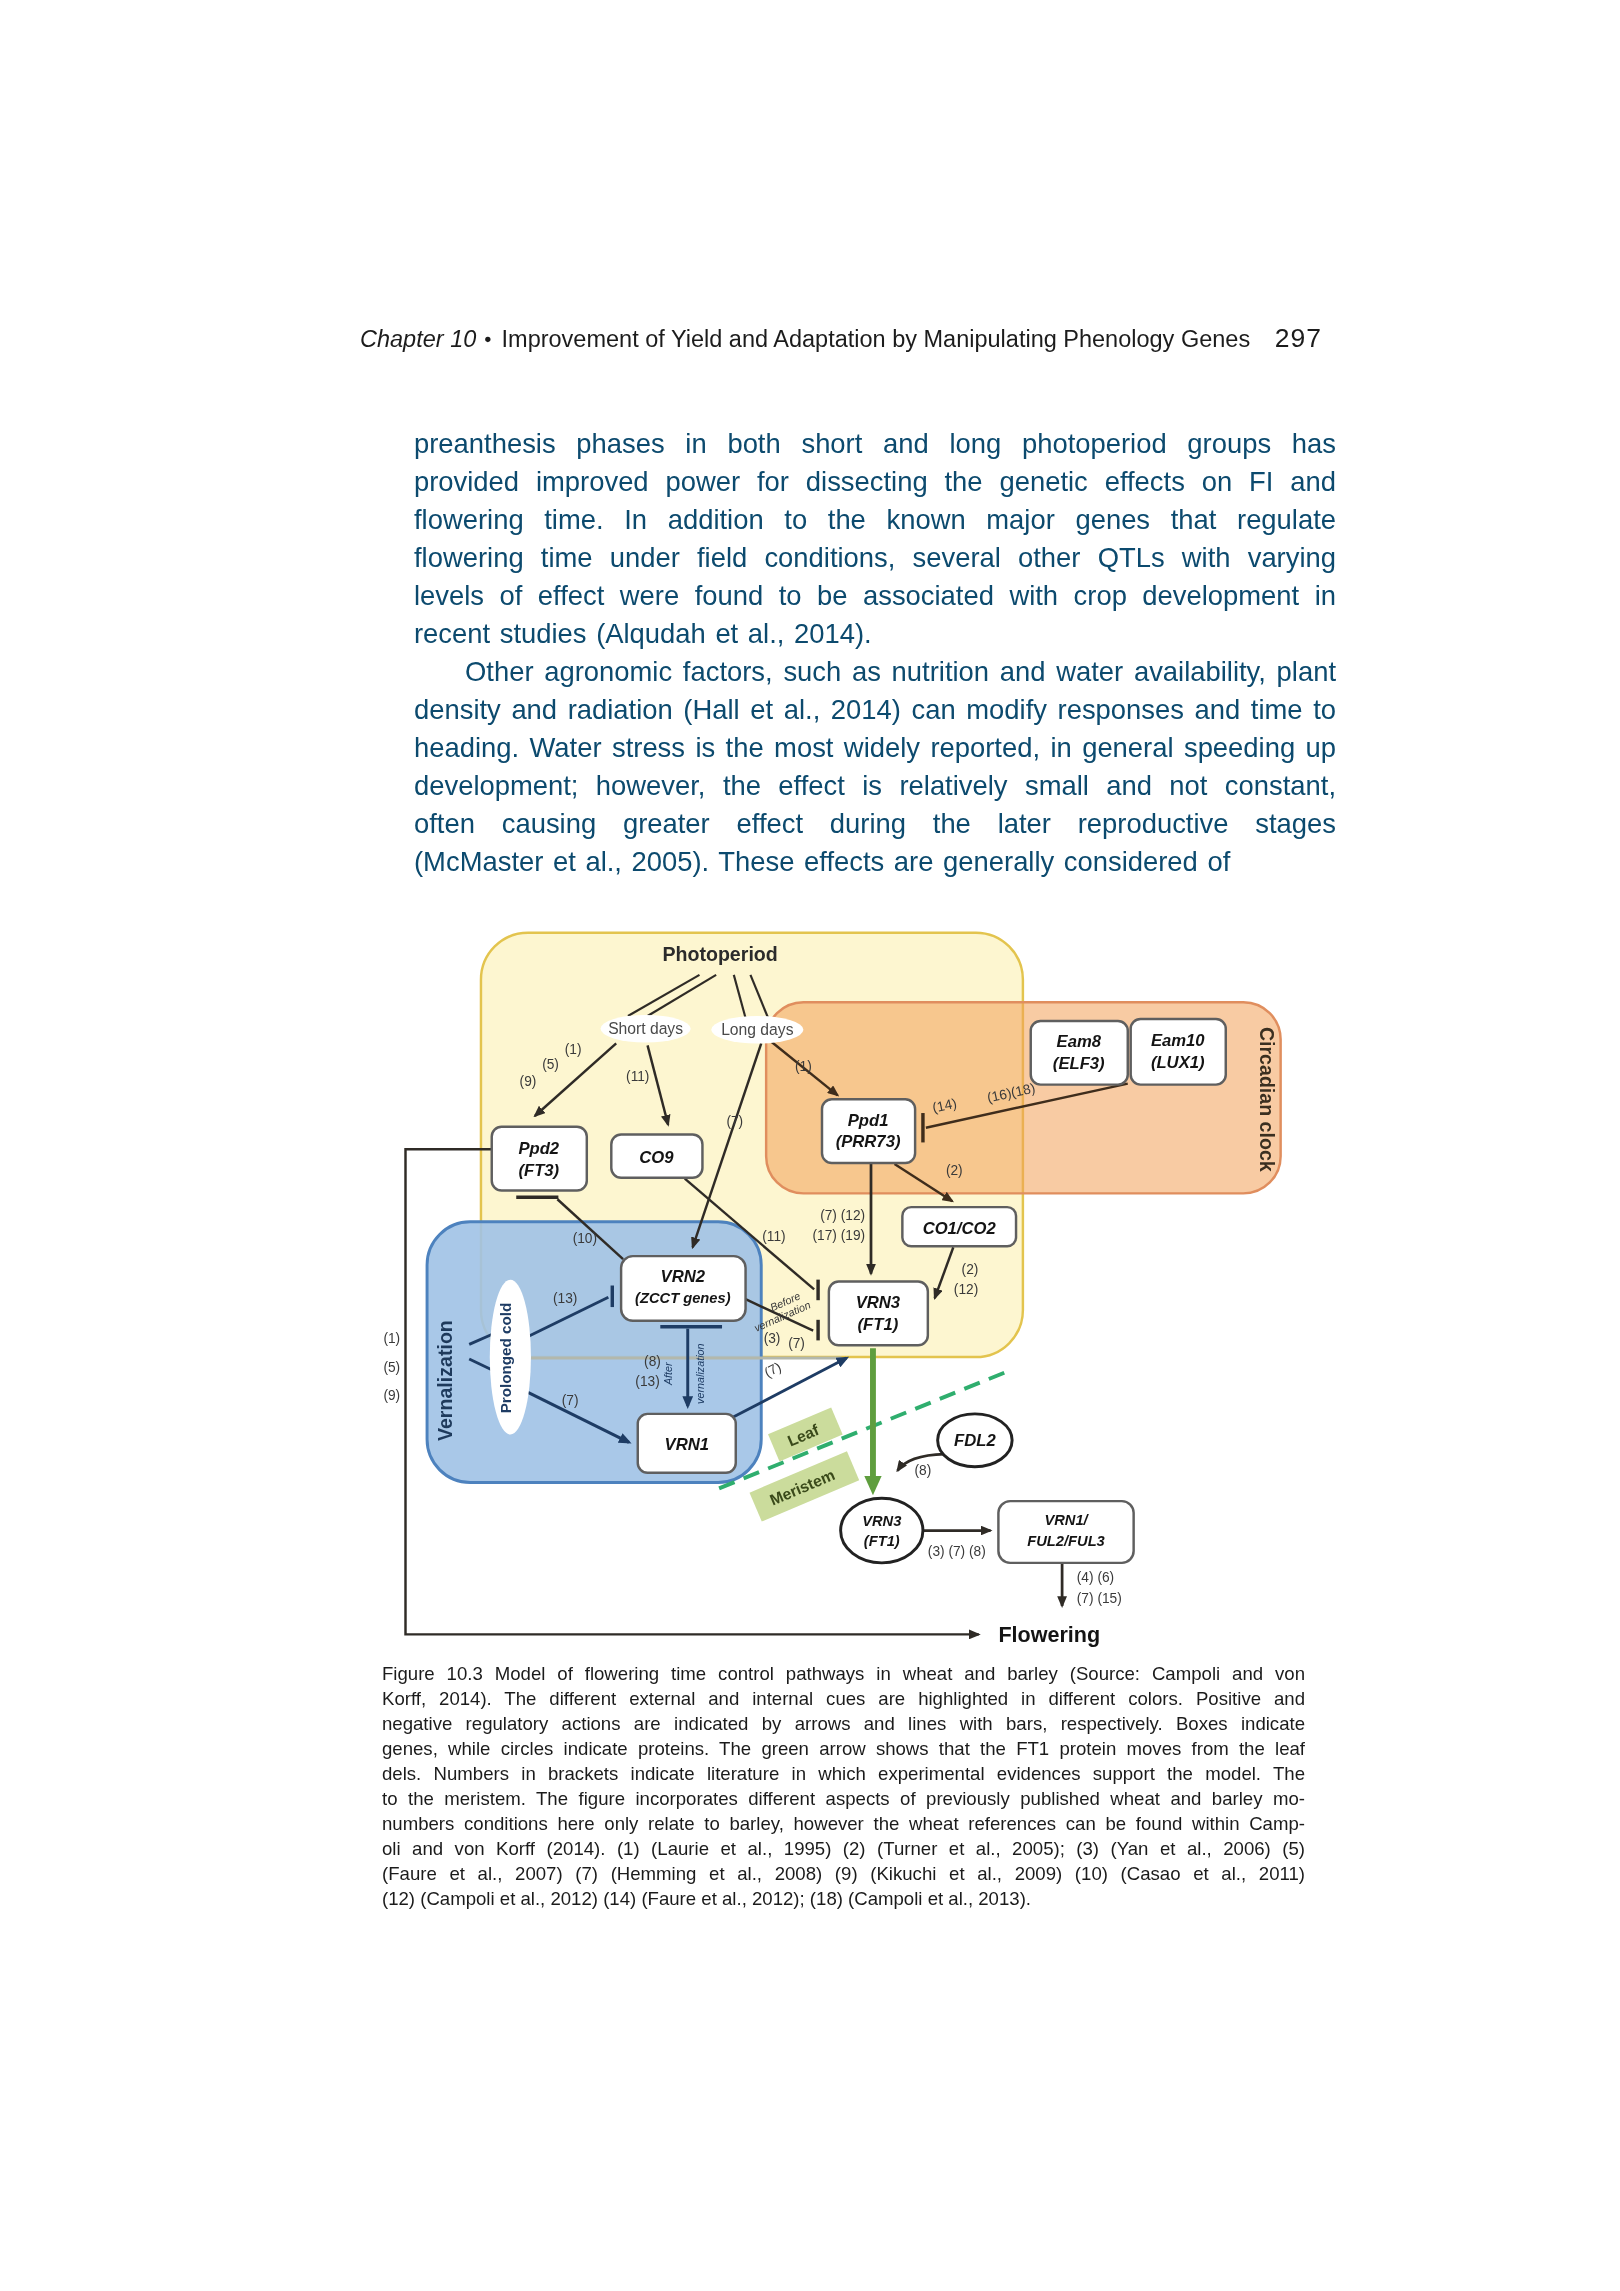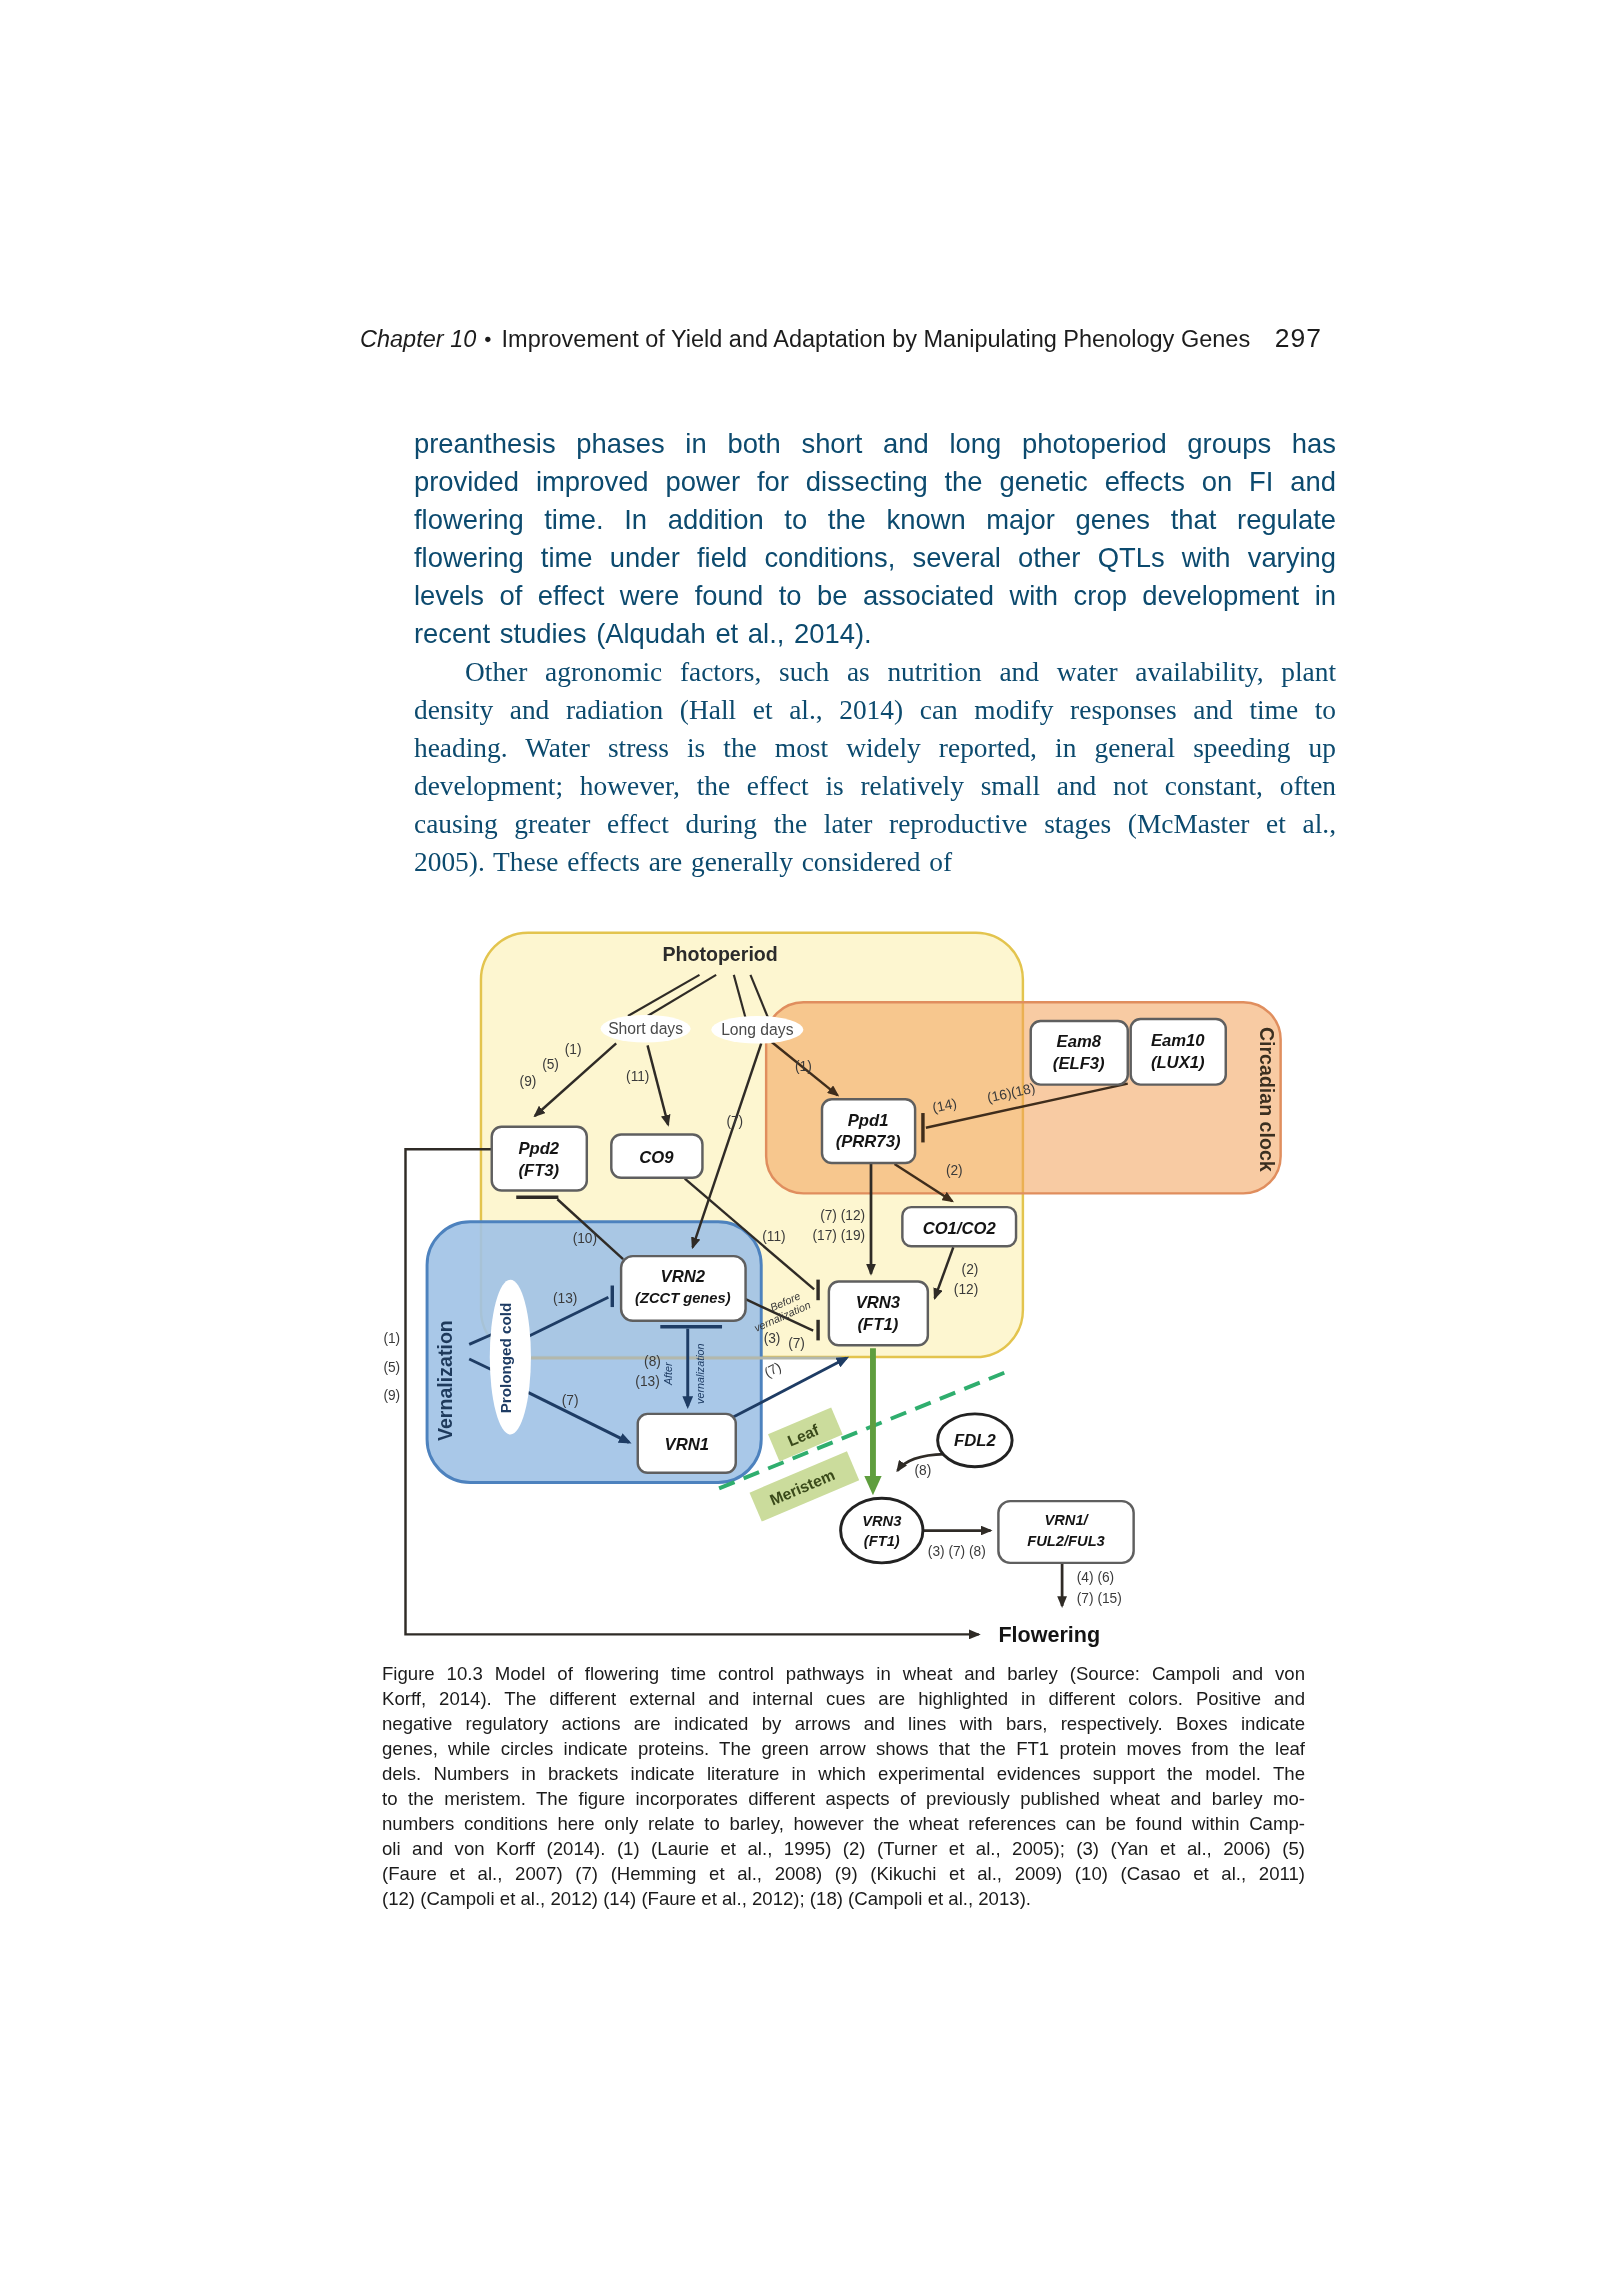--- a/index.html
+++ b/index.html
@@ -8,21 +8,21 @@
   
   .hdr{position:absolute;left:360px;top:323px;width:962px;font-size:23.5px;color:#1c1c1c;
        display:flex;align-items:baseline;white-space:nowrap;}
   .hdr .chap{font-style:italic;}
   .hdr .bullet{font-size:12.7px;margin:0 9.8px 0 7.8px;transform:translateY(-3.9px);}
   .hdr .pageno{margin-left:auto;font-size:26.5px;letter-spacing:1px;text-align:right;}
   
   .bodytext{position:absolute;left:382px;top:425px;width:922px;font-size:27.4px;line-height:38px;
             text-align:justify;color:#0c4a6e;word-spacing:2px;margin-left:32px;}
   .bodytext p{margin:0;}
-  .bodytext p.indent{text-indent:51px;font-family:Liberation Serif, serif;}
+  .bodytext p.indent{text-indent:51px;}
   
   .fig{position:absolute;left:381px;top:916px;width:931px;height:740px;}
   .fig svg{display:block;}
   
   .caption{position:absolute;left:382px;top:1661px;width:923px;font-size:18.6px;line-height:25px;color:#1b1b1b;}
   .cap-line{text-align:justify;text-align-last:justify;}
   .cap-line.last{text-align-last:left;}
   
   text{font-family:"Liberation Sans",sans-serif;}
   .t-region{font-size:20px;font-weight:bold;fill:#2b2b2b;}

